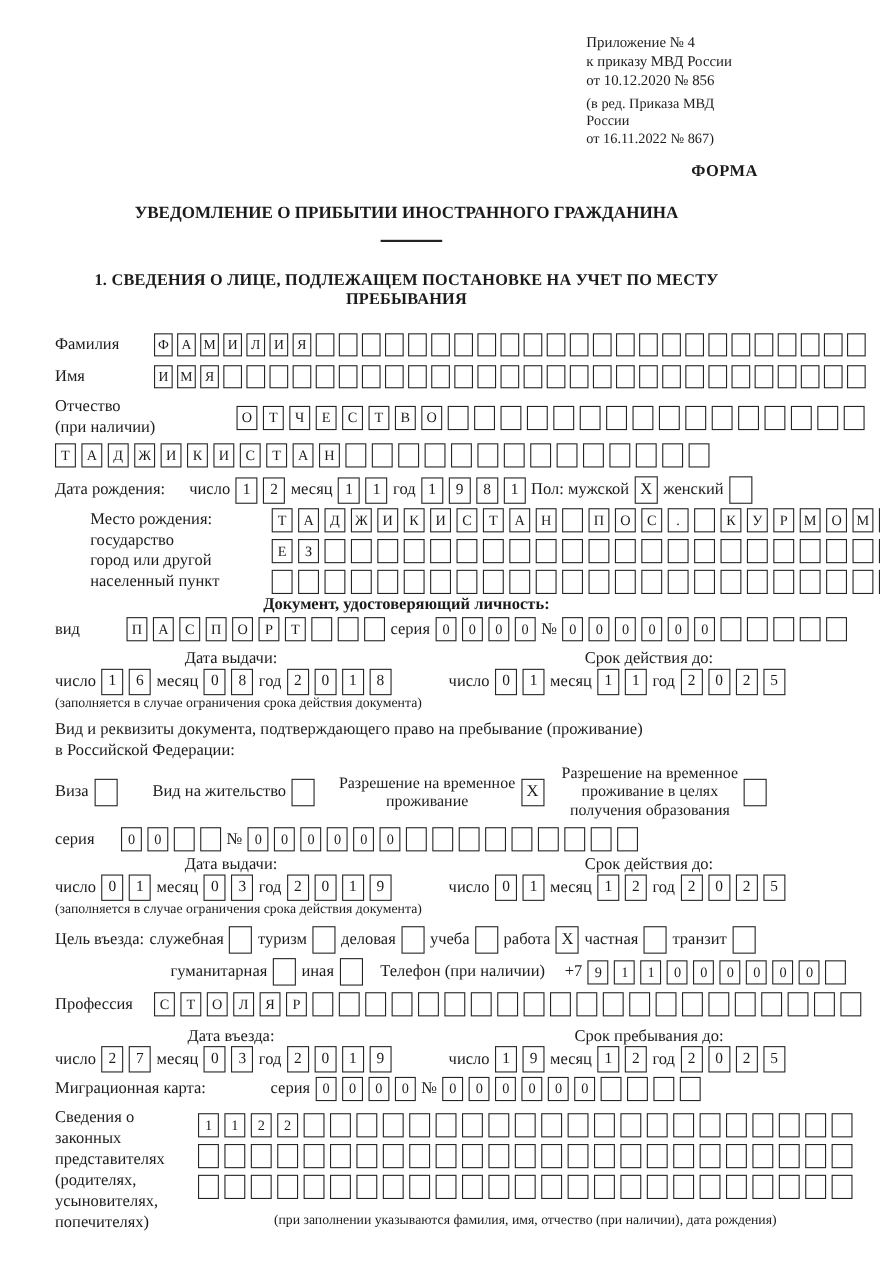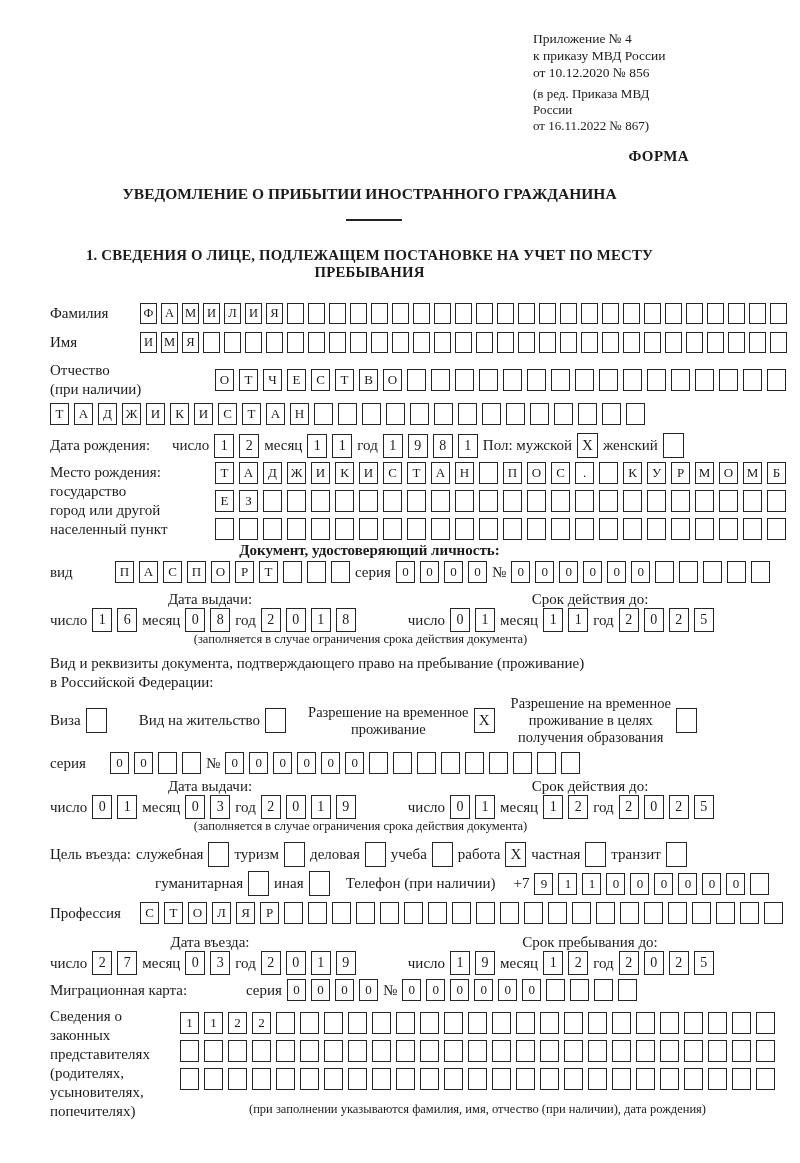--- a/index.html
+++ b/index.html
@@ -12,21 +12,21 @@
   .appx{margin-left:auto;width:156px;font-size:13.5px;line-height:17px;}
   .appx .rev{margin-top:5px;font-size:13px;line-height:16px;}
   .forma{text-align:right;font-weight:bold;font-size:15px;margin-top:14px;letter-spacing:.4px;}
   .title{text-align:center;font-weight:bold;font-size:15.5px;line-height:22px;margin-top:18px;}
   .blank{display:inline-block;width:56px;height:4px;border-bottom:2px solid #222;margin-left:8px;}
   .sect{text-align:center;font-weight:bold;font-size:14.8px;margin-top:20px;letter-spacing:.2px;}
   #form{margin-top:22px;font-size:15px;}
   .frow{display:flex;align-items:center;column-gap:5px;white-space:nowrap;}
   .frow.top{align-items:center;}
   .frow.center{justify-content:center;}
-  .frow.right{justify-content:center;padding-right:18px;}
+  .frow.right{justify-content:flex-start;padding-right:18px;}
   .lbl,.mlbl,.cells,.chk,.gapx,.stk{flex:0 0 auto;}
   .mlbl div{line-height:19px;}
   .b{font-weight:bold;}
   .hdr{text-align:center;flex:0 0 auto;}
   .cells{display:flex;}
   .cells.s{column-gap:4px;}
   .cells.m{column-gap:5px;}
   .cells.d{column-gap:5px;}
   .c{display:flex;align-items:center;justify-content:center;border:1.6px solid #252525;box-sizing:border-box;background:#fff;}
   .cells.s .c{width:17px;height:21px;font-size:12.5px;}
@@ -215,21 +215,21 @@
           <span class="c">9</span>
           <span class="c">8</span>
           <span class="c">1</span>
         </div>
         <span class="txt">Пол: мужской</span>
         <span class="chk">X</span>
         <span class="txt">женский</span>
         <span class="chk"></span>
       </div>
       <div class="frow top" style="margin-bottom: 2px;">
-        <div class="mlbl" style="width: 160px;">
+        <div class="mlbl" style="width: 160px; margin-left: 32px;">
           <div>Место рождения:</div>
           <div>государство</div>
           <div>город или другой</div>
           <div>населенный пункт</div>
         </div>
         <div class="vstack">
           <div class="cells m">
             <span class="c">Т</span>
             <span class="c">А</span>
             <span class="c">Д</span>

